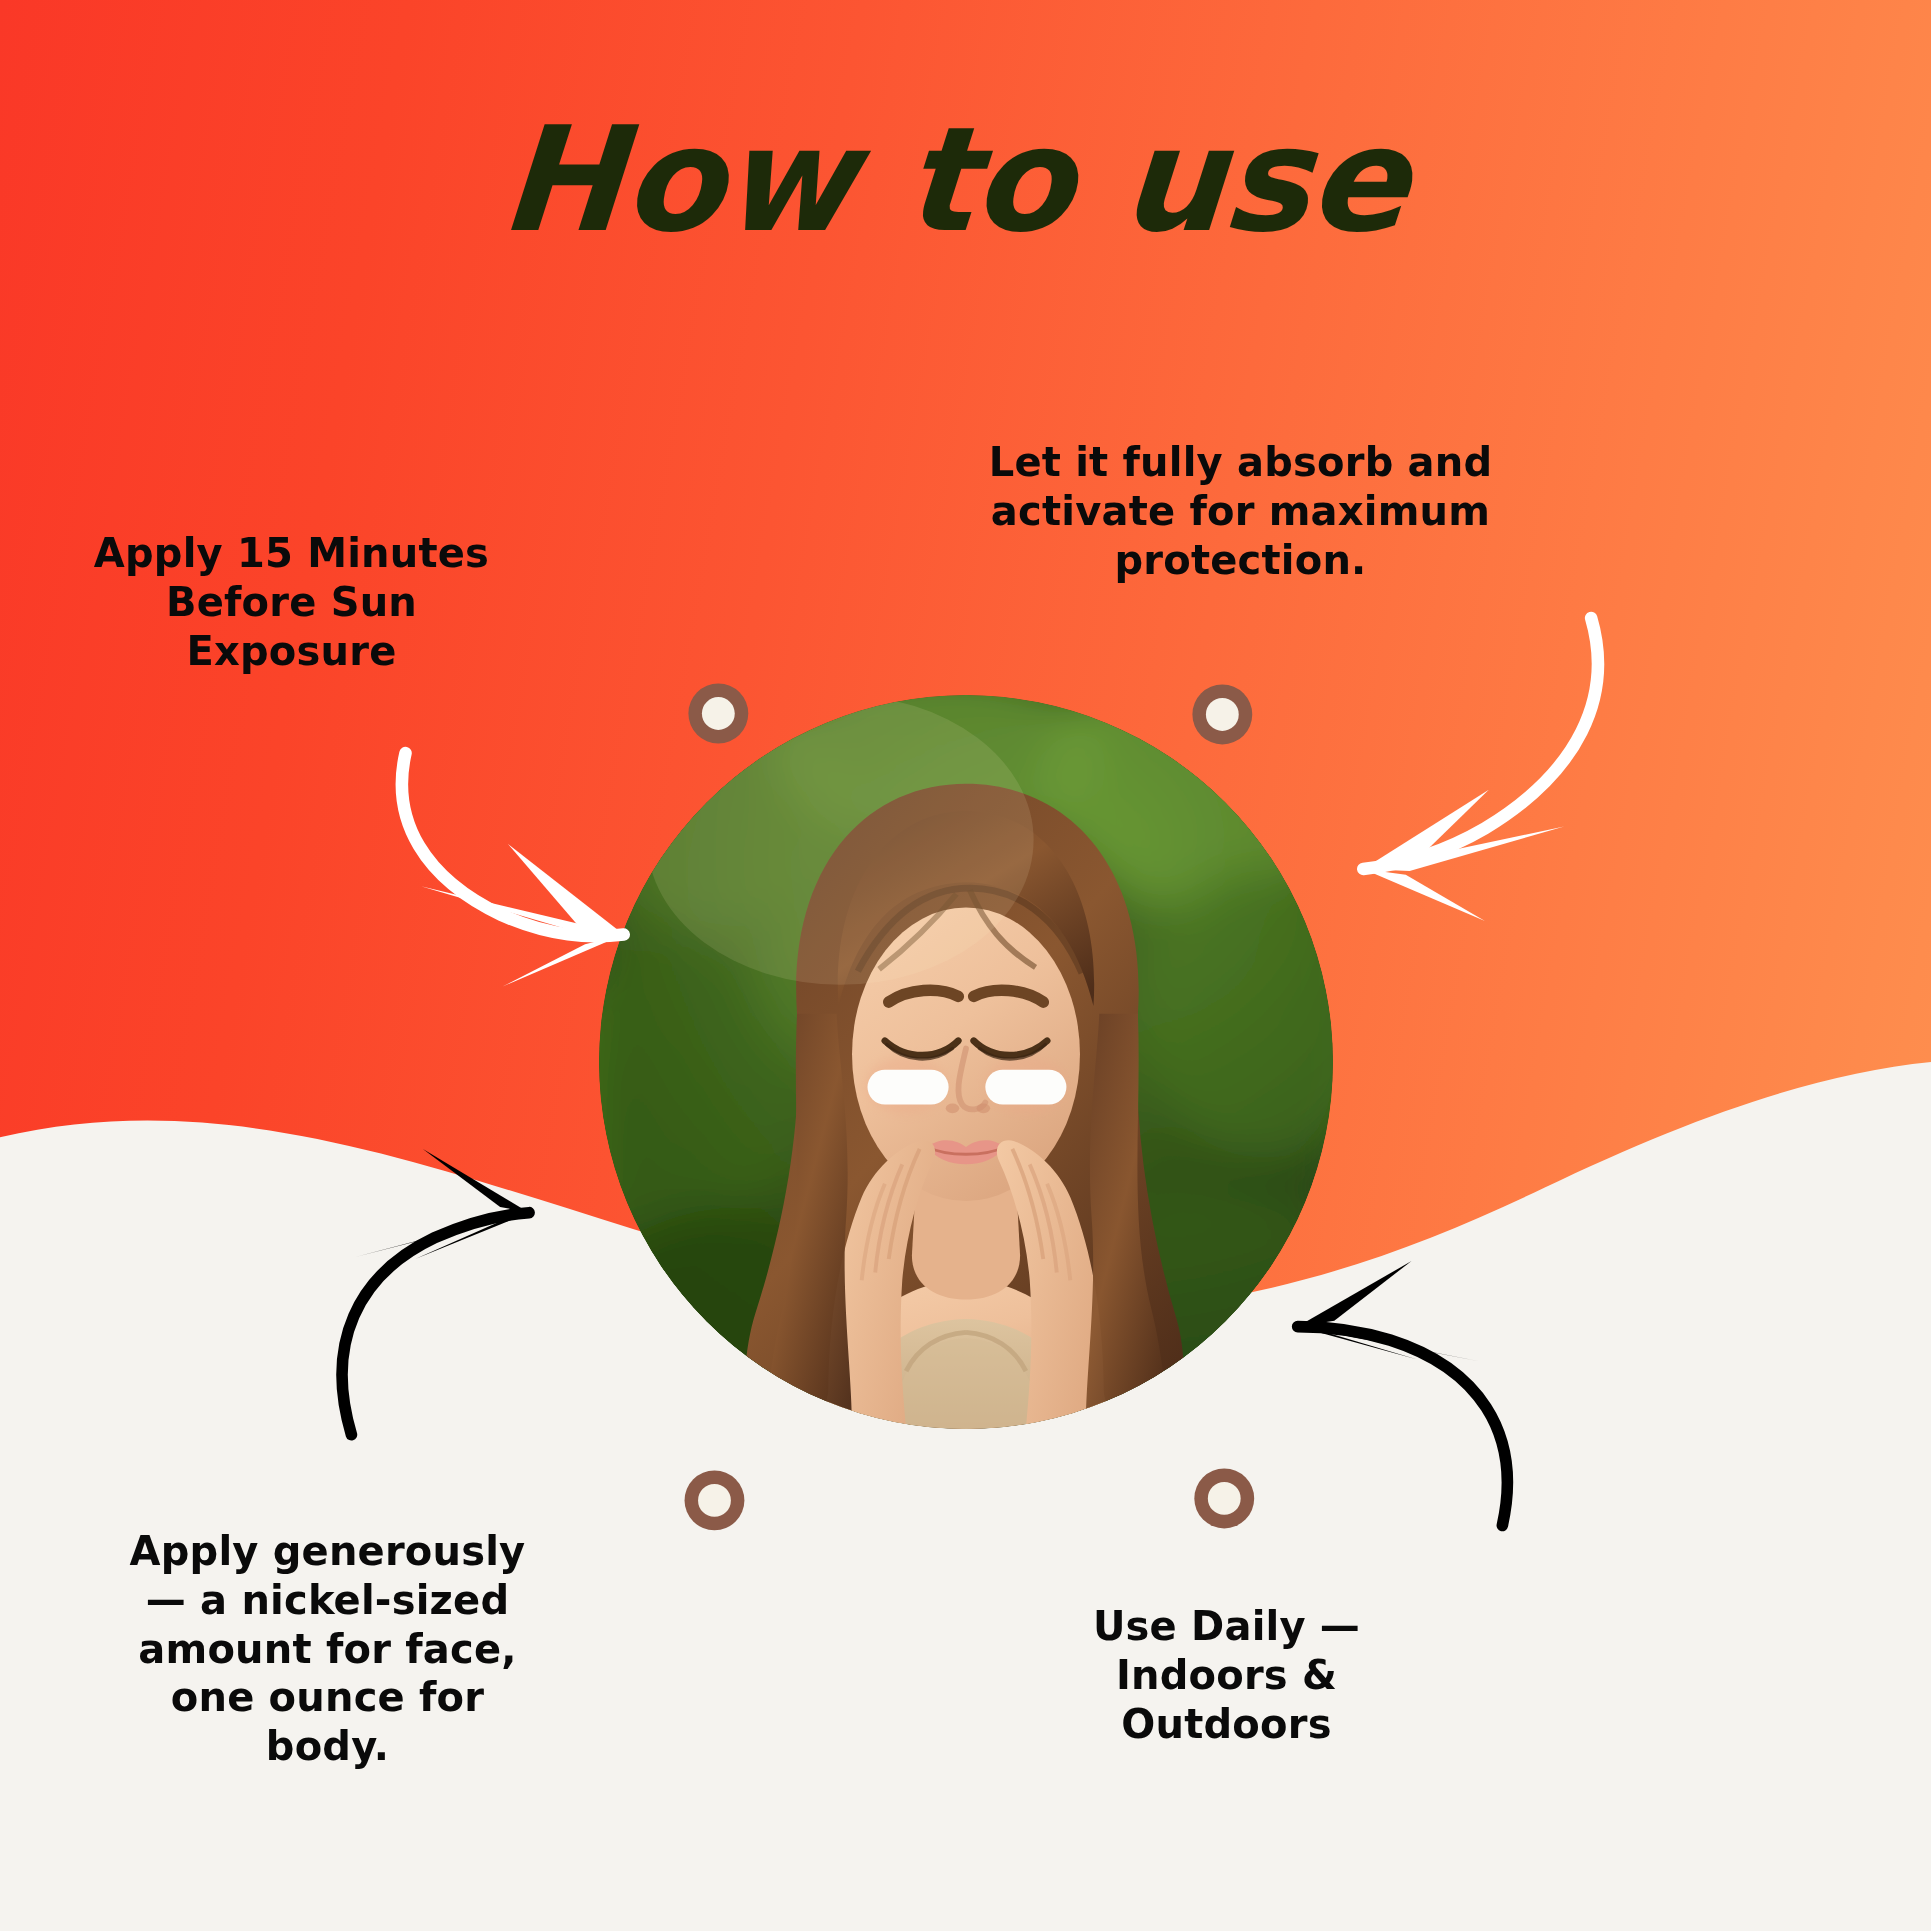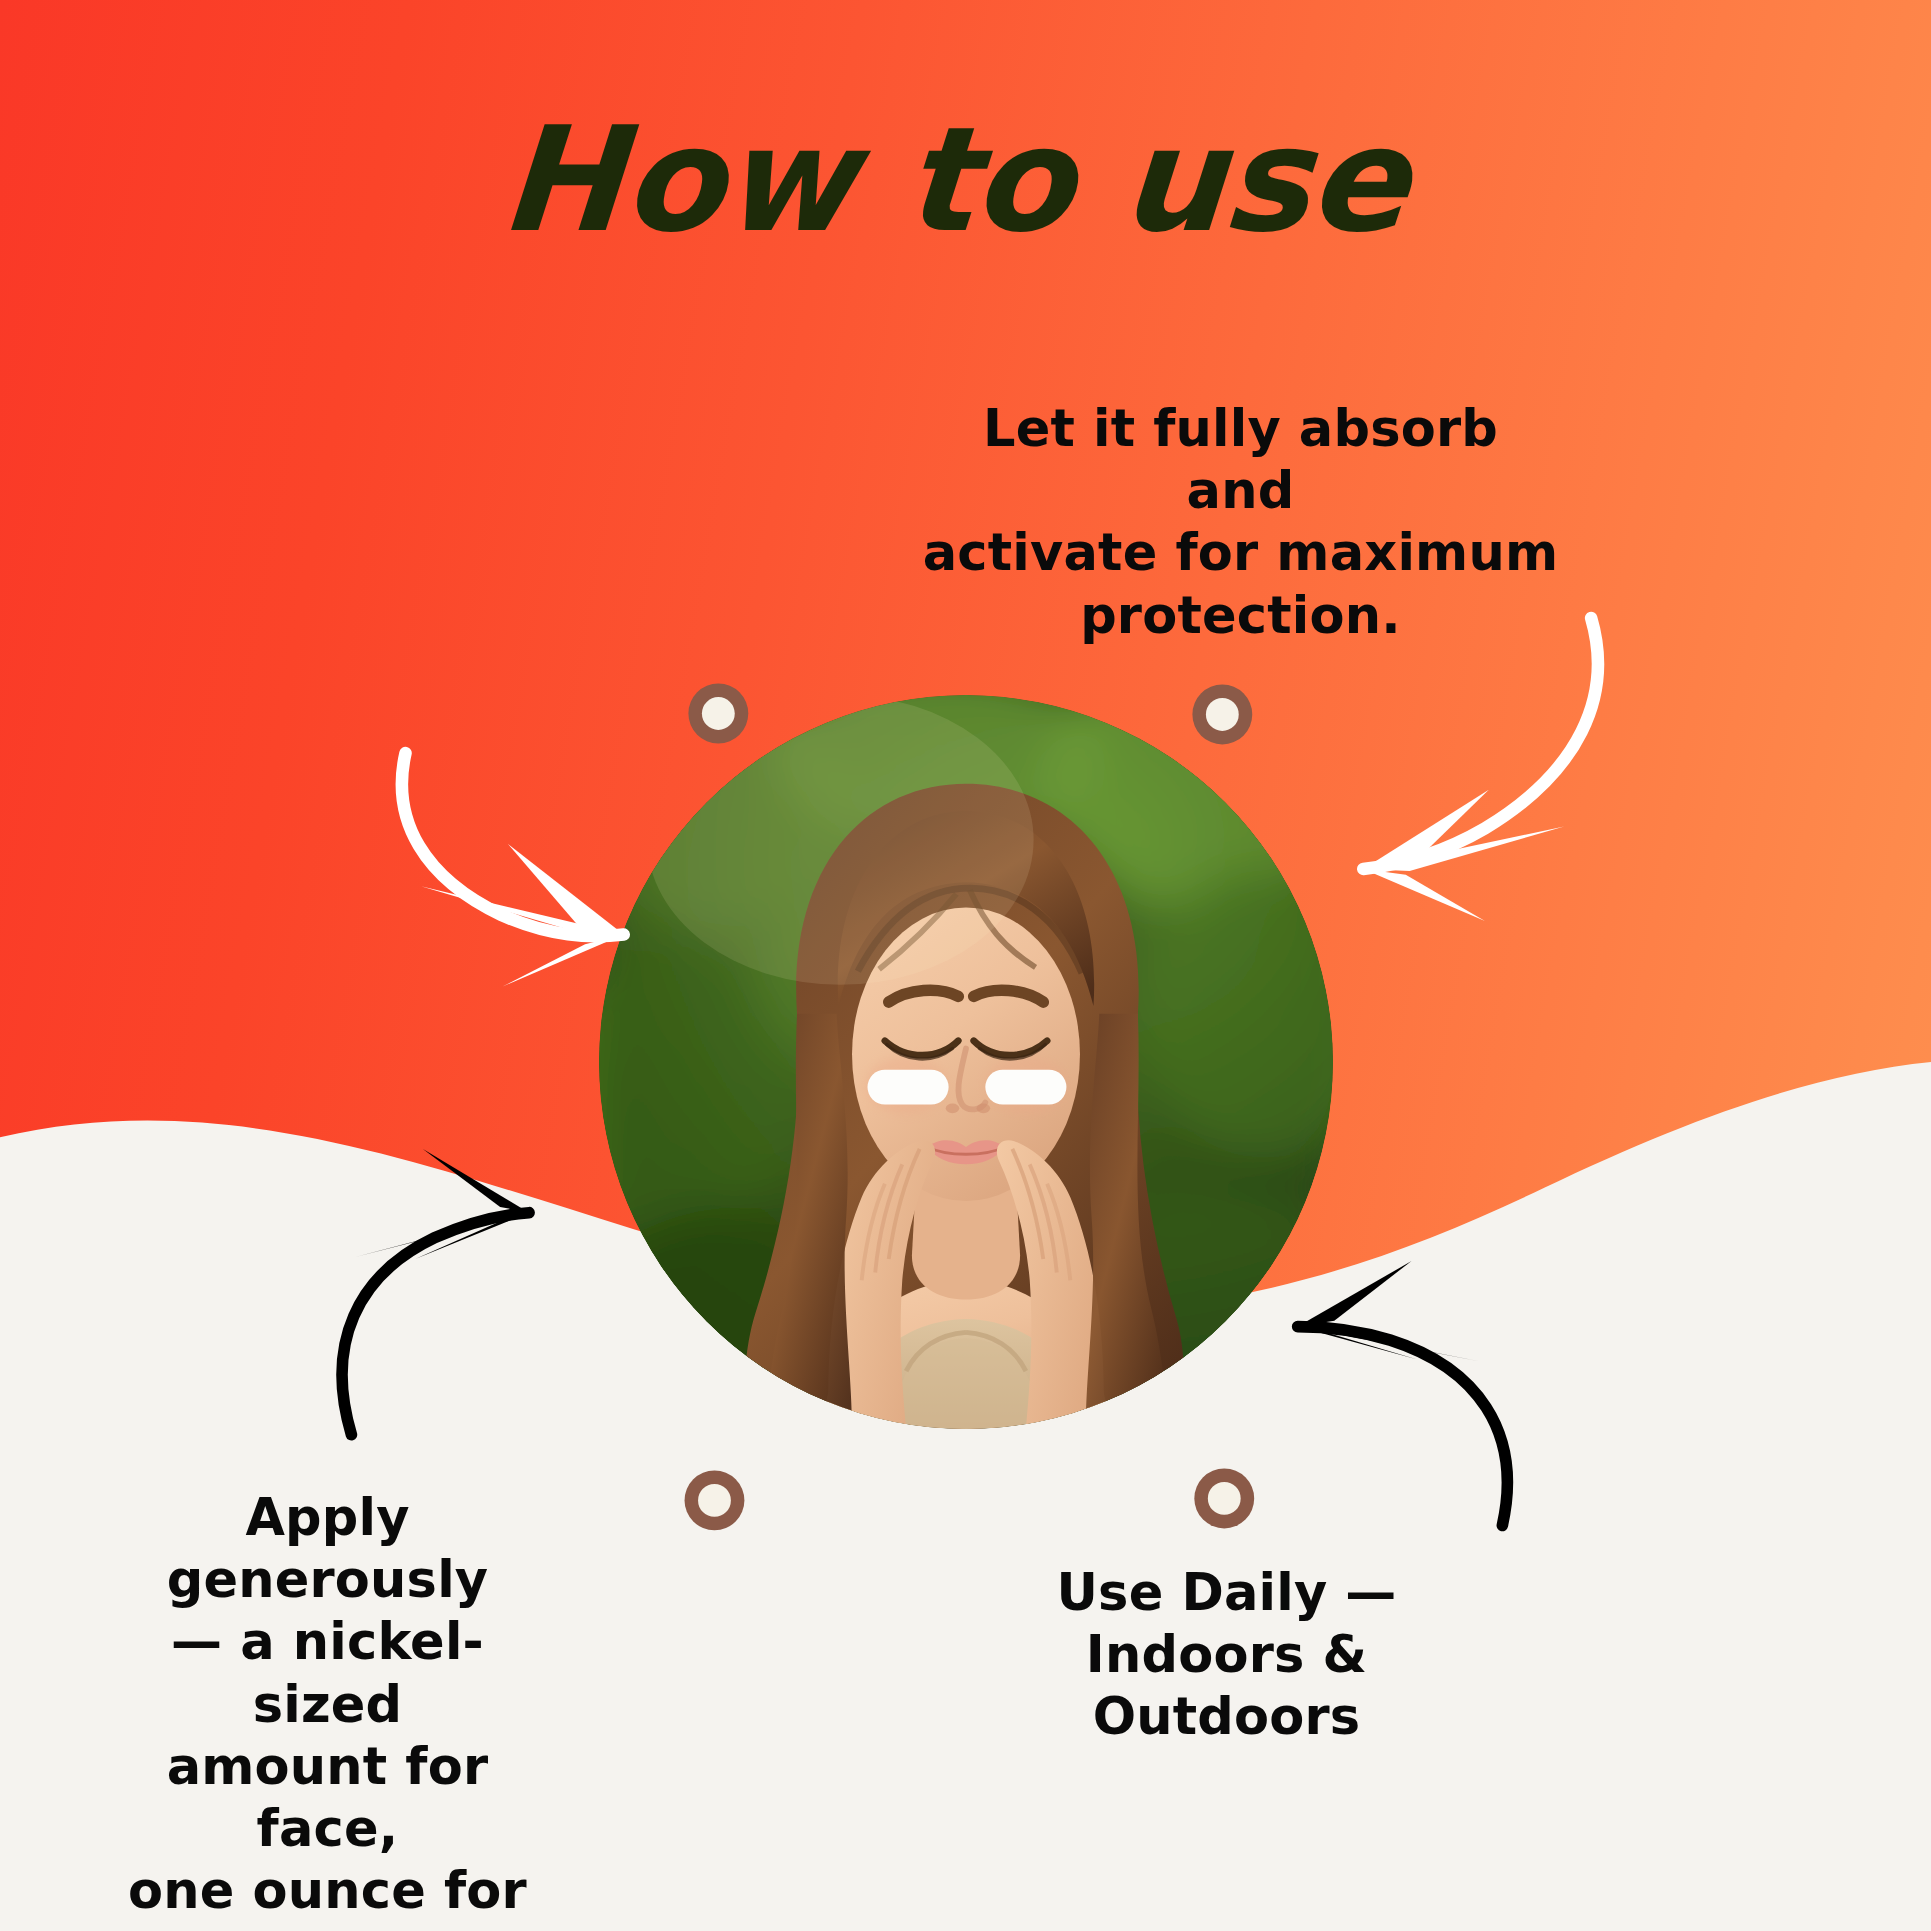--- a/index.html
+++ b/index.html
@@ -24,23 +24,24 @@
     font-size:145px;line-height:1.05;font-weight:700;font-style:italic;
     color:#1d2a09;letter-spacing:-1px;
     transform:skewX(-7deg);
   }
 
   
   .cap{
     position:absolute;
     font-family:"DejaVu Sans", sans-serif;
     font-weight:700;color:#0a0a0a;
-    font-size:51px;line-height:1.22;text-align:center;
+    font-size:40px;line-height:1.22;text-align:center;
     letter-spacing:0.2px;
     white-space:pre-line;
+    margin-top:40px;
   }
   #cap-tl{left:54px;top:489px;width:475px;}
   #cap-tr{left:1154px;top:398px;width:637px;transform:translateX(-232px);}
   #cap-bl{left:120px;top:1487px;width:415px;}
   #cap-br{left:1043px;top:1562px;width:367px;}
 
   
   .photo-wrap{
     position:absolute;left:599px;top:695px;width:734px;height:734px;
     border-radius:50%;overflow:hidden;
@@ -242,20 +243,23 @@
     </g>
 
     <g>
       <path d="M1556,1580 C1578,1482 1528,1416 1440,1388 C1400,1376 1368,1374 1344,1374" fill="none" stroke="#000000" stroke-width="12" stroke-linecap="round"></path>
       <path d="M1344,1374 L1468,1408 L1380,1382 Z" fill="#000000"></path>
       <path d="M1344,1374 L1462,1306 L1382,1368 Z" fill="#000000"></path>
       <path d="M1344,1374 L1532,1410 L1380,1380 Z" fill="#000000"></path>
     </g>
   </svg>
 
+  <div class="cap" id="cap-tl">Apply 15 Minutes
+Before Sun
+Exposure</div>
 
   <div class="cap" id="cap-tr">Let it fully absorb and
 activate for maximum
 protection.</div>
 
   <div class="cap" id="cap-bl">Apply generously
 — a nickel-sized
 amount for face,
 one ounce for
 body.</div>

